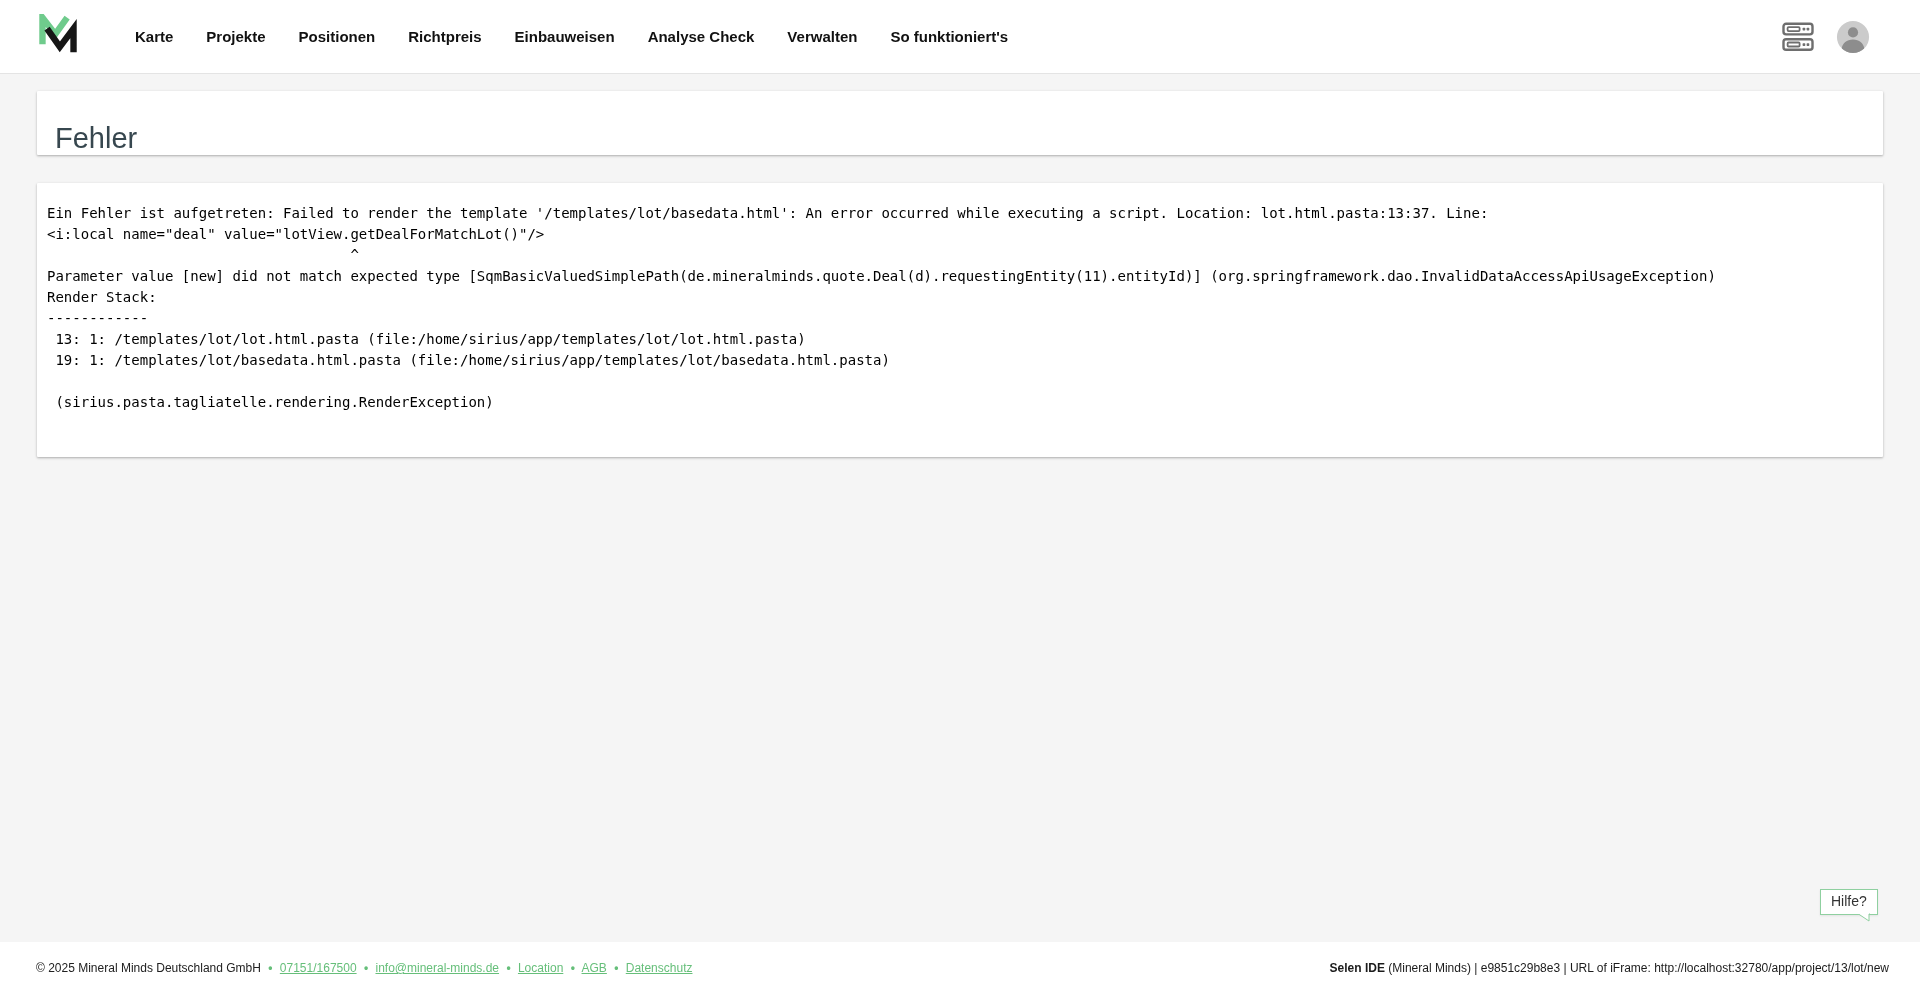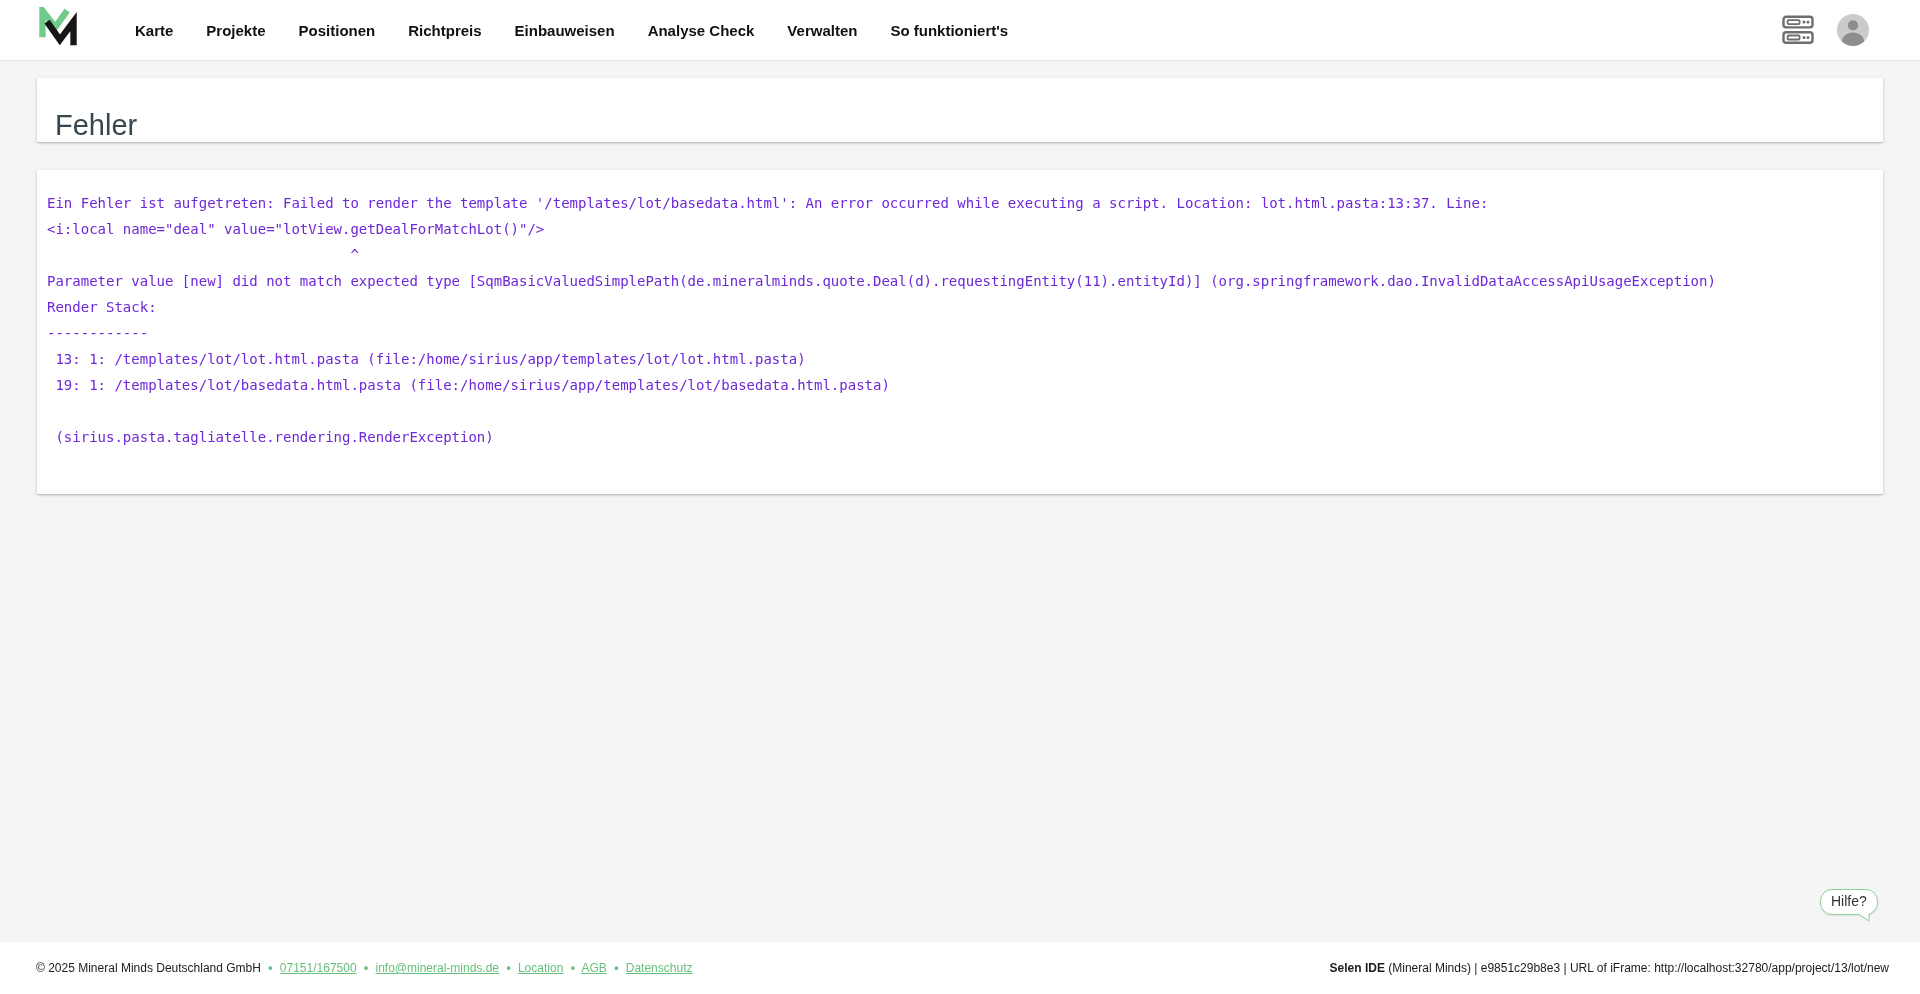--- a/index.html
+++ b/index.html
@@ -8,21 +8,21 @@
     font-family: "Liberation Sans", sans-serif;
     background: #f5f5f5;
     display: flex;
     flex-direction: column;
     position: relative;
     overflow: hidden;
   }
 
   
   .header {
-    height: 61px;
+    height: 74px;
     background: #ffffff;
     border-bottom: 1px solid #e4e4e4;
     display: flex;
     align-items: center;
     padding: 0 50px 0 37px;
     flex: 0 0 auto;
   }
   .logo { display: flex; align-items: center; cursor: pointer; }
   .nav { display: flex; align-items: center; margin-left 56px; margin-left: 56px; gap: 33px; }
   .nav-item {
@@ -63,34 +63,34 @@
   .diag-title {
     font-size: 19px;
     font-weight: 400;
     color: #37474f;
     margin-left: 12px;
     margin-bottom: 12px;
   }
   .diag-pre {
     font-family: "DejaVu Sans Mono", monospace;
     font-size: 14px;
-    line-height: 26px;
-    color: #6d28d9;
+    line-height: 21px;
+    color: #000000;
     white-space: pre;
     overflow: hidden;
   }
 
   
   .help-bubble {
     position: absolute;
     left: 1820px;
     top: 889px;
     background: #ffffff;
     border: 1px solid #8fd0a0;
-    border-radius: 12px;
+    border-radius: 0;
     padding: 3px 10px 5px;
     font-size: 14px;
     color: #333333;
     cursor: pointer;
     box-shadow: 0 1px 2px rgba(0,0,0,0.08);
     z-index: 10;
   }
   .help-tail {
     position: absolute;
     right: 7px;

